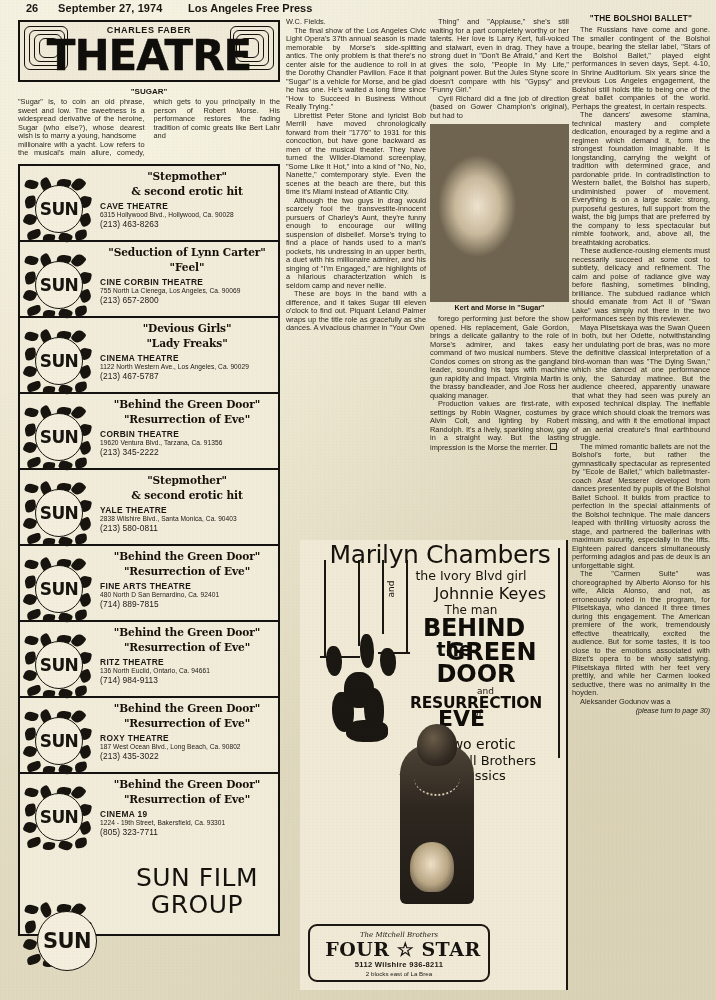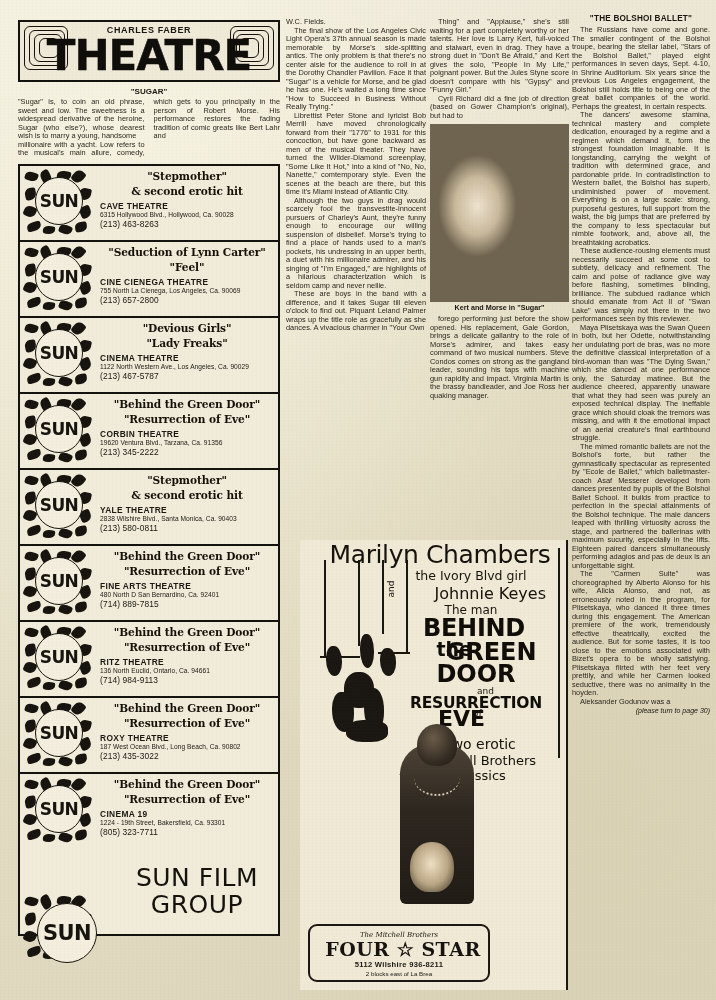--- a/index.html
+++ b/index.html
@@ -86,21 +86,21 @@
   .twocol{column-count:2;column-gap:9px;}
 
   
   .listings{margin-top:6px;width:262px;border:2px solid #141210;box-sizing:border-box;background:#f1ecda;}
   .listing{
     position:relative;display:flex;align-items:stretch;
     border-bottom:2px solid #141210;min-height:74px;
   }
   .listing:last-child{border-bottom:none;}
   .sunwrap{width:78px;flex:0 0 78px;position:relative;}
-  .sunbox{position:absolute;left:3px;top:2px;width:72px;height:66px;}
+  .sunbox{position:absolute;left:3px;top:10px;width:72px;height:66px;}
   .raybg{position:absolute;inset:0;}
   .raybg b{
     position:absolute;display:block;background:#17140f;border-radius:50% 20% 55% 25%;
   }
   .suncircle{
     position:absolute;left:50%;top:50%;transform:translate(-50%,-50%);
     width:46px;height:46px;border-radius:50%;border:1.3px solid #17140f;
     background:#f3eedd;display:flex;align-items:center;justify-content:center;
   }
   .suncircle span{
@@ -236,20 +236,25 @@
   .fs-sub{position:absolute;left:0;right:0;bottom:3px;text-align:center;font-size:6.2px;}
 
   .endmark{display:inline-block;width:5px;height:5px;border:1px solid #241f18;margin-left:3px;}
   .turnnote{font-style:italic;font-size:7px;text-align:right;margin-top:1px;}
 </style>
 </head>
 <body>
 
 <div class="page">
 
+  <div class="topbar">
+    <div class="pg">26</div>
+    <div class="dt">September 27, 1974</div>
+    <div class="pub">Los Angeles Free Press</div>
+  </div>
 
   <div class="col c1">
 
     <div class="logobox">
       <div class="deco left">
           <i></i>
           <i></i>
           <i></i>
           <i></i>
         </div>
@@ -321,21 +326,21 @@
                   <b style="left: 52px; top: 54px; width: 12px; height: 10px; transform: rotate(-8deg);"></b>
                 </div>
                 <div class="suncircle">
                   <span>SUN</span>
                 </div>
               </div>
             </div>
             <div class="linfo">
               <div class="ltitle">"Seduction of Lynn Carter"</div>
               <div class="ltitle lt2">"Feel"</div>
-              <div class="lname">CINE CIENEGA THEATRE</div>
+              <div class="lname">CINE CORBIN THEATRE</div>
               <div class="laddr">755 North La Cienega, Los Angeles, Ca. 90069</div>
               <div class="lphone">(213) 657-2800</div>
             </div>
           </div>
           <div class="listing">
             <div class="sunwrap">
               <div class="sunbox">
                 <div class="raybg">
                   <b style="left: 2px; top: 4px; width: 13px; height: 9px; transform: rotate(18deg);"></b>
                   <b style="left: 18px; top: 2px; width: 10px; height: 14px; transform: rotate(-30deg);"></b>
@@ -595,20 +600,21 @@
     </div>
 
     <div class="photo ph-kert">
       <div class="photoskin"></div>
     </div>
     <div class="cap">Kert and Morse in "Sugar"</div>
 
     <div class="bt" style="margin-top:3px">
       <div id="col3b-slot">
           <p>forego performing just before the show opened. His replacement, Gale Gordon, brings a delicate gallantry to the role of Morse's admirer, and takes easy command of two musical numbers. Steve Condos comes on strong as the gangland leader, sounding his taps with machine gun rapidity and impact. Virginia Martin is the brassy bandleader, and Joe Ross her quaking manager.</p>
+          <p>Production values are first-rate, with settings by Robin Wagner, costumes by Alvin Colt, and lighting by Robert Randolph. It's a lively, sparkling show, gay in a straight way. But the lasting impression is the Morse the merrier.<span class="endmark"></span></p>
         </div>
     </div>
   </div>
 
   <div class="col c4">
     <div class="subhead">"THE BOLSHOI BALLET"</div>
     <div class="bt">
       <div id="col4-slot">
           <p>The Russians have come and gone. The smaller contingent of the Bolshoi troupe, bearing the stellar label, "Stars of the Bolshoi Ballet," played eight performances in seven days, Sept. 4-10, in Shrine Auditorium. Six years since the previous Los Angeles engagement, the Bolshoi still holds title to being one of the great ballet companies of the world. Perhaps the greatest, in certain respects.</p>
           <p>The dancers' awesome stamina, technical mastery and complete dedication, enouraged by a regime and a regimen which demand it, form the strongest foundation imaginable. It is longstanding, carrying the weight of tradition with determined grace, and pardonable pride. In contradistinction to Western ballet, the Bolshoi has superb, undiminished power of movement. Everything is on a large scale: strong, purposeful gestures, full support from the waist, the big jumps that are preferred by the company to less spectacular but nimble footwork, and, above all, the breathtaking acrobatics.</p>

